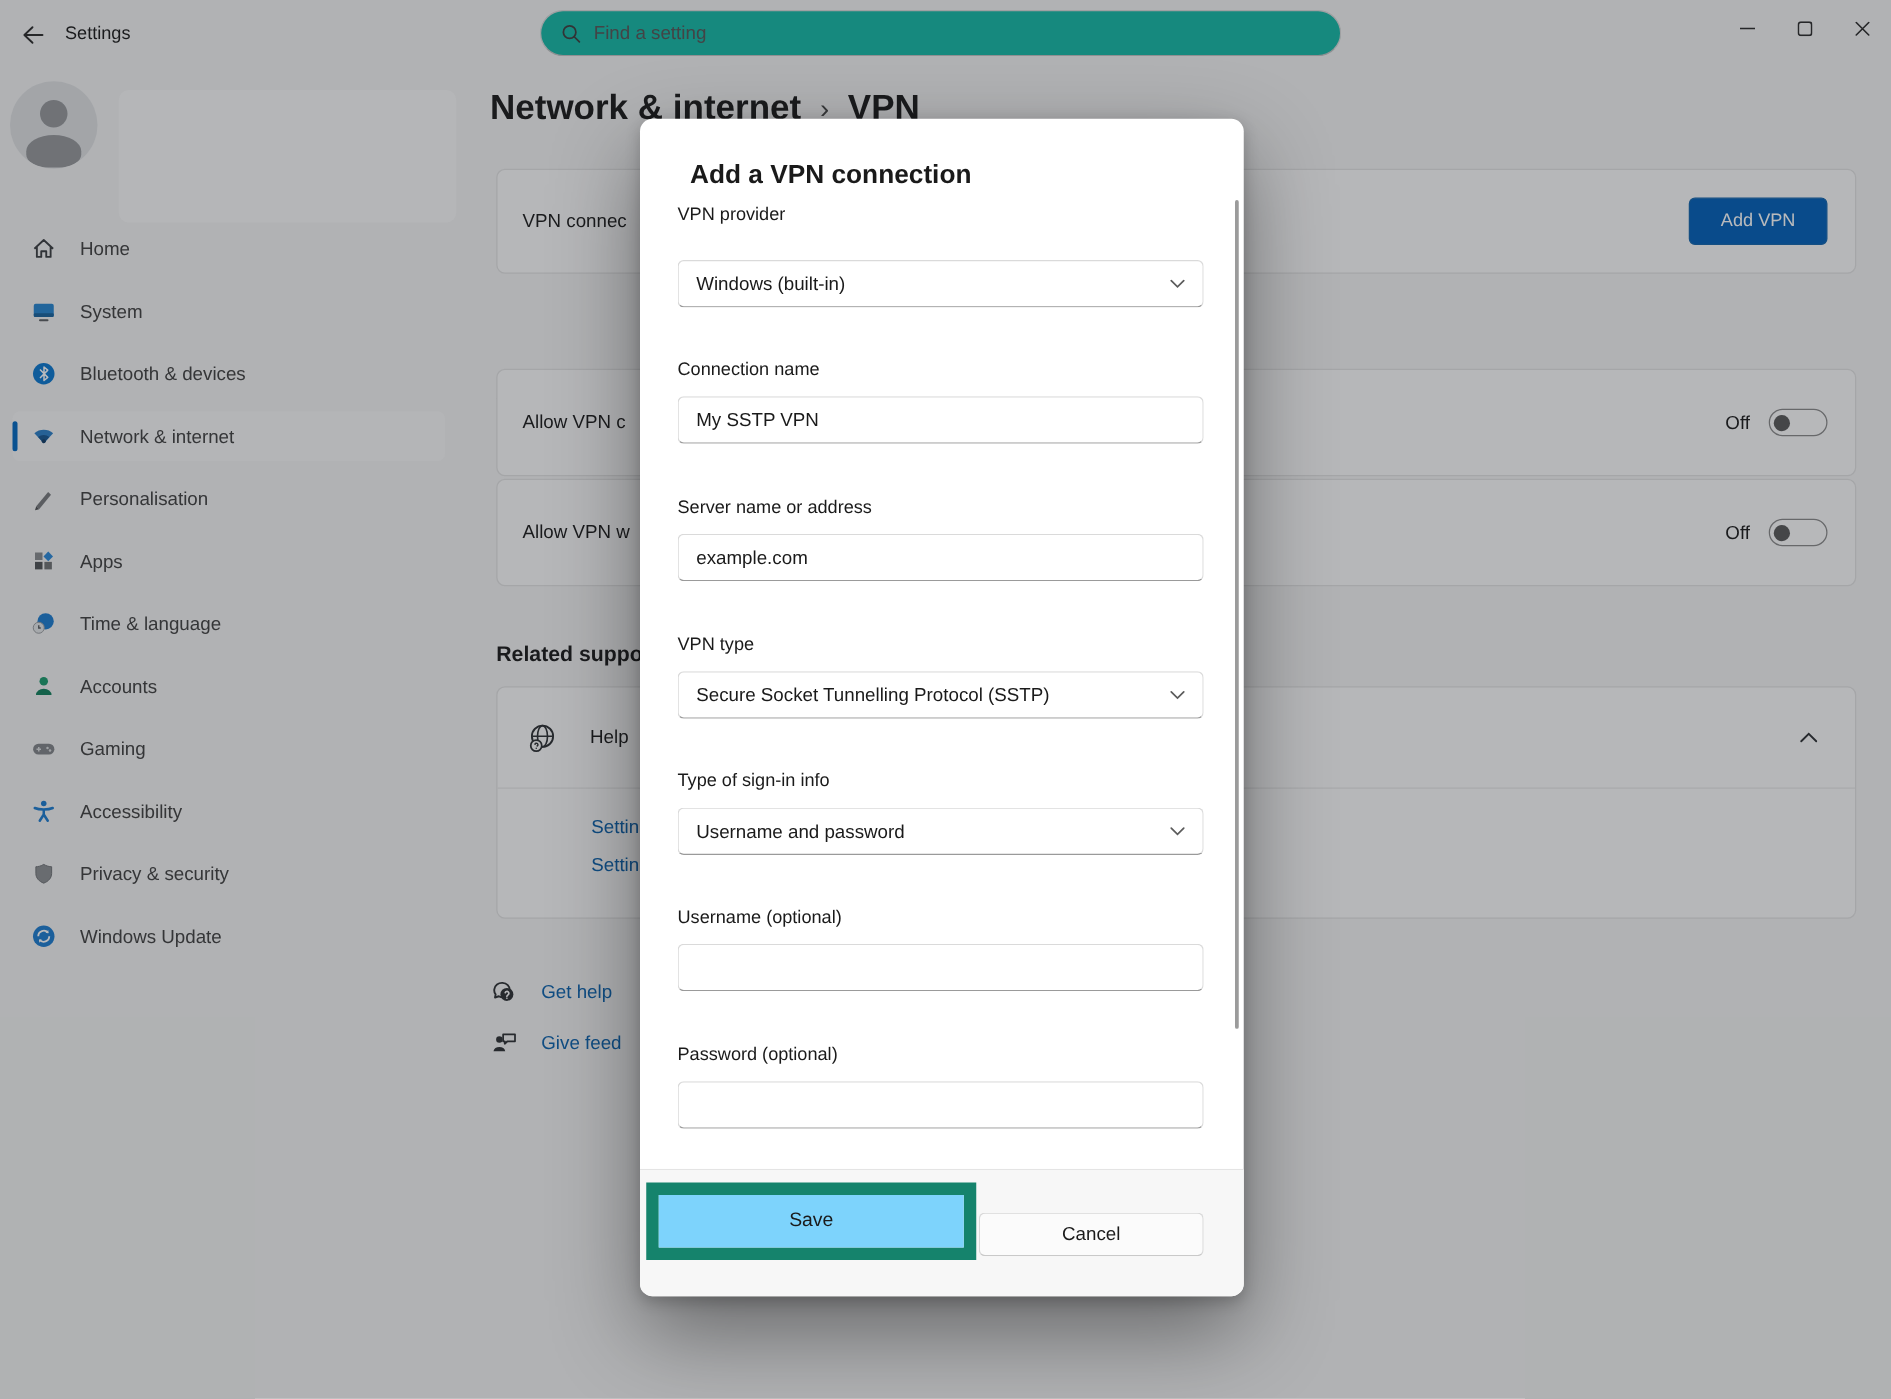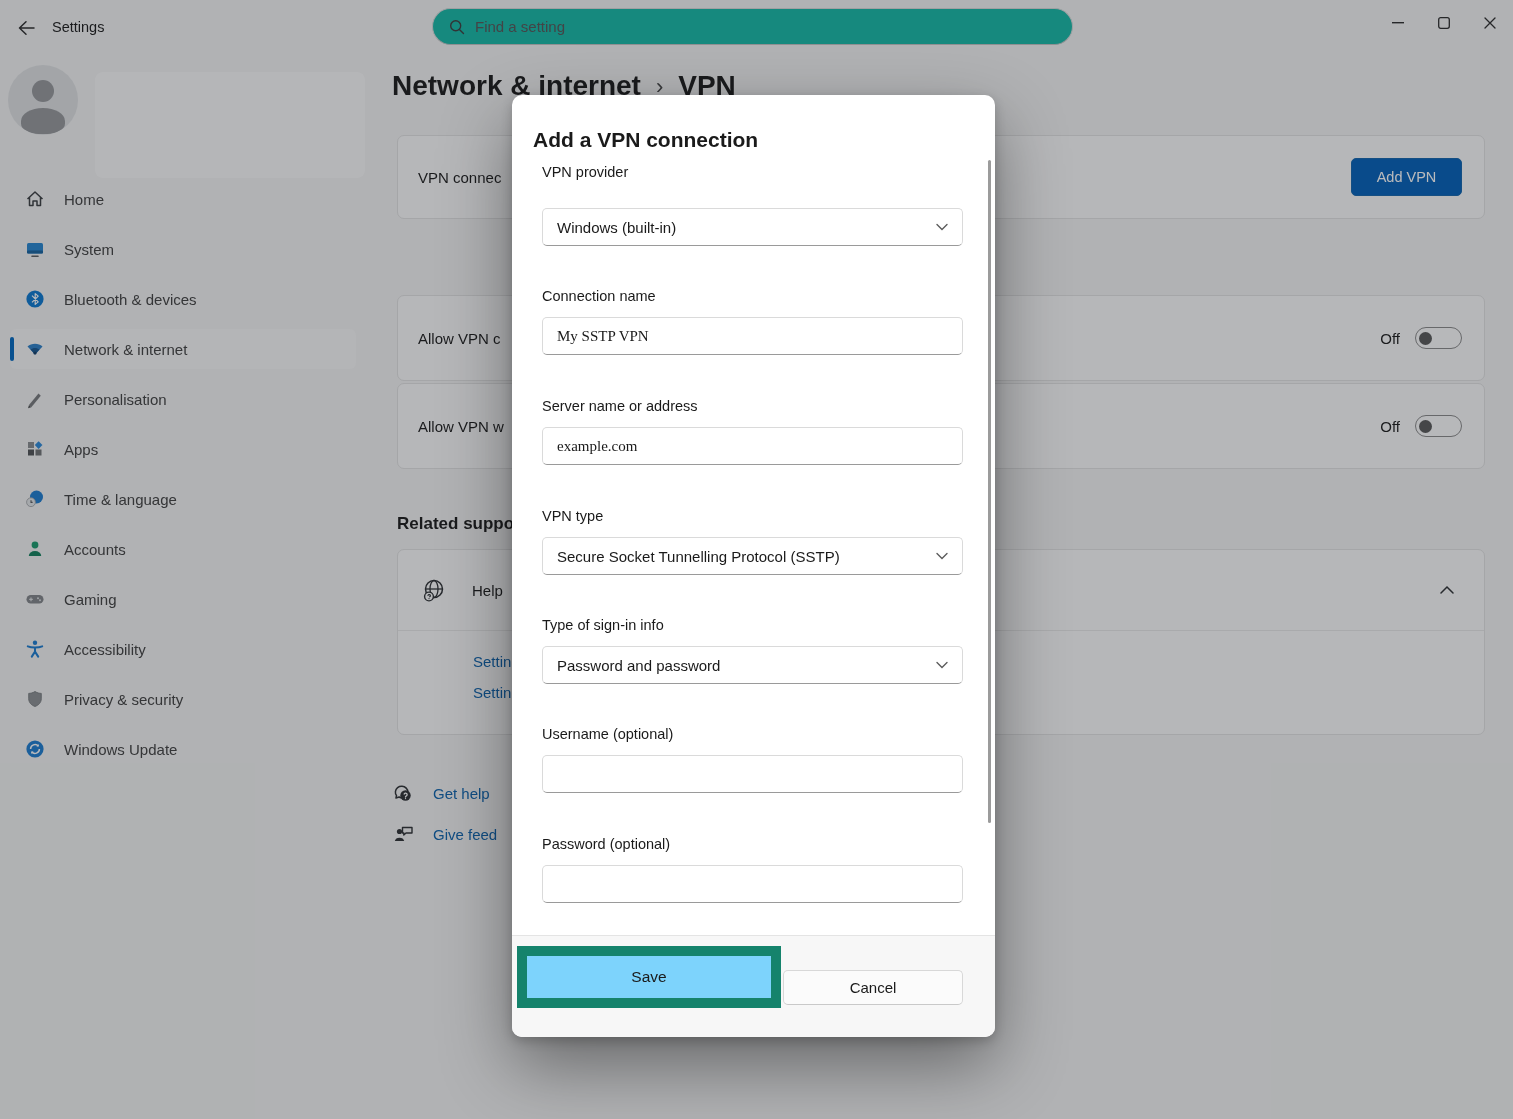--- a/index.html
+++ b/index.html
@@ -65,25 +65,25 @@
   #getHelp { top:725px; }
   #giveFeed { top:766px; }
 
   
   .dim { position:absolute; inset:0; background:rgba(28,32,38,0.31); z-index:50; }
 
   
   .dialog { position:absolute; left:512px; top:95px; width:483px; height:942px; z-index:100;
     background:#ffffff; border-radius:10px;
     box-shadow:0 28px 70px rgba(0,0,0,0.42), 0 4px 12px rgba(0,0,0,0.2); }
-  .dlg-title { position:absolute; left:21px; top:33px; font-size:21px; font-weight:700; }
+  .dlg-title { position:absolute; left:40px; top:33px; font-size:21px; font-weight:700; }
   .flabel { position:absolute; left:30px; font-size:14.5px; color:#1a1a1a; white-space:nowrap; }
   .fbox { position:absolute; left:30px; width:421px; height:38px;
     border:1px solid #dadada; border-bottom-color:#9a9a9a; border-radius:5px; background:#fff; font-size:15px; color:#1a1a1a; }
-  input.fbox { padding:0 14px; outline:none;font-family:Liberation Serif, serif; }
+  input.fbox { padding:0 14px; outline:none; }
   .combo { display:flex; align-items:center; justify-content:space-between; padding:0 14px; }
   .combo .val { white-space:nowrap; }
   .dlg-scroll { position:absolute; right:4px; top:65px; width:3px; height:663px; background:#9b9b9b; border-radius:2px; }
   .dlg-footer { position:absolute; left:0; right:0; top:840px; bottom:0; background:#f7f7f7;
     border-top:1px solid #e4e4e4; border-radius:0 0 10px 10px; }
   .save-hl { position:absolute; left:5px; top:10px; width:264px; height:62px; border:10px solid #15836C; background:#fff; }
   .save-btn { width:100%; height:100%; border:none; background:#7dd3fc; font-size:15.5px; color:#1a1a1a; }
   .cancel-btn { position:absolute; left:271px; top:34px; width:180px; height:35px;
     background:#fbfbfb; border:1px solid #d8d8d8; border-bottom-color:#c9c9c9; border-radius:5px; font-size:15px; color:#1a1a1a; }
 </style>
@@ -383,21 +383,21 @@
     <span class="val">Secure Socket Tunnelling Protocol (SSTP)</span>
     <span style="display:flex">
         <svg width="12" height="8" viewBox="0 0 12 8">
           <path d="M1 1.5 L6 6.5 L11 1.5" stroke="#5c5c5c" stroke-width="1.4" fill="none" stroke-linecap="round"></path>
         </svg>
       </span>
   </div>
 
   <div class="flabel" style="top:522px">Type of sign-in info</div>
   <div class="fbox combo" style="top:551px">
-    <span class="val">Password and password</span>
+    <span class="val">Username and password</span>
     <span style="display:flex">
         <svg width="12" height="8" viewBox="0 0 12 8">
           <path d="M1 1.5 L6 6.5 L11 1.5" stroke="#5c5c5c" stroke-width="1.4" fill="none" stroke-linecap="round"></path>
         </svg>
       </span>
   </div>
 
   <div class="flabel" style="top:631px">Username (optional)</div>
   <input class="fbox" style="top: 660px;" type="text" value="">
 

